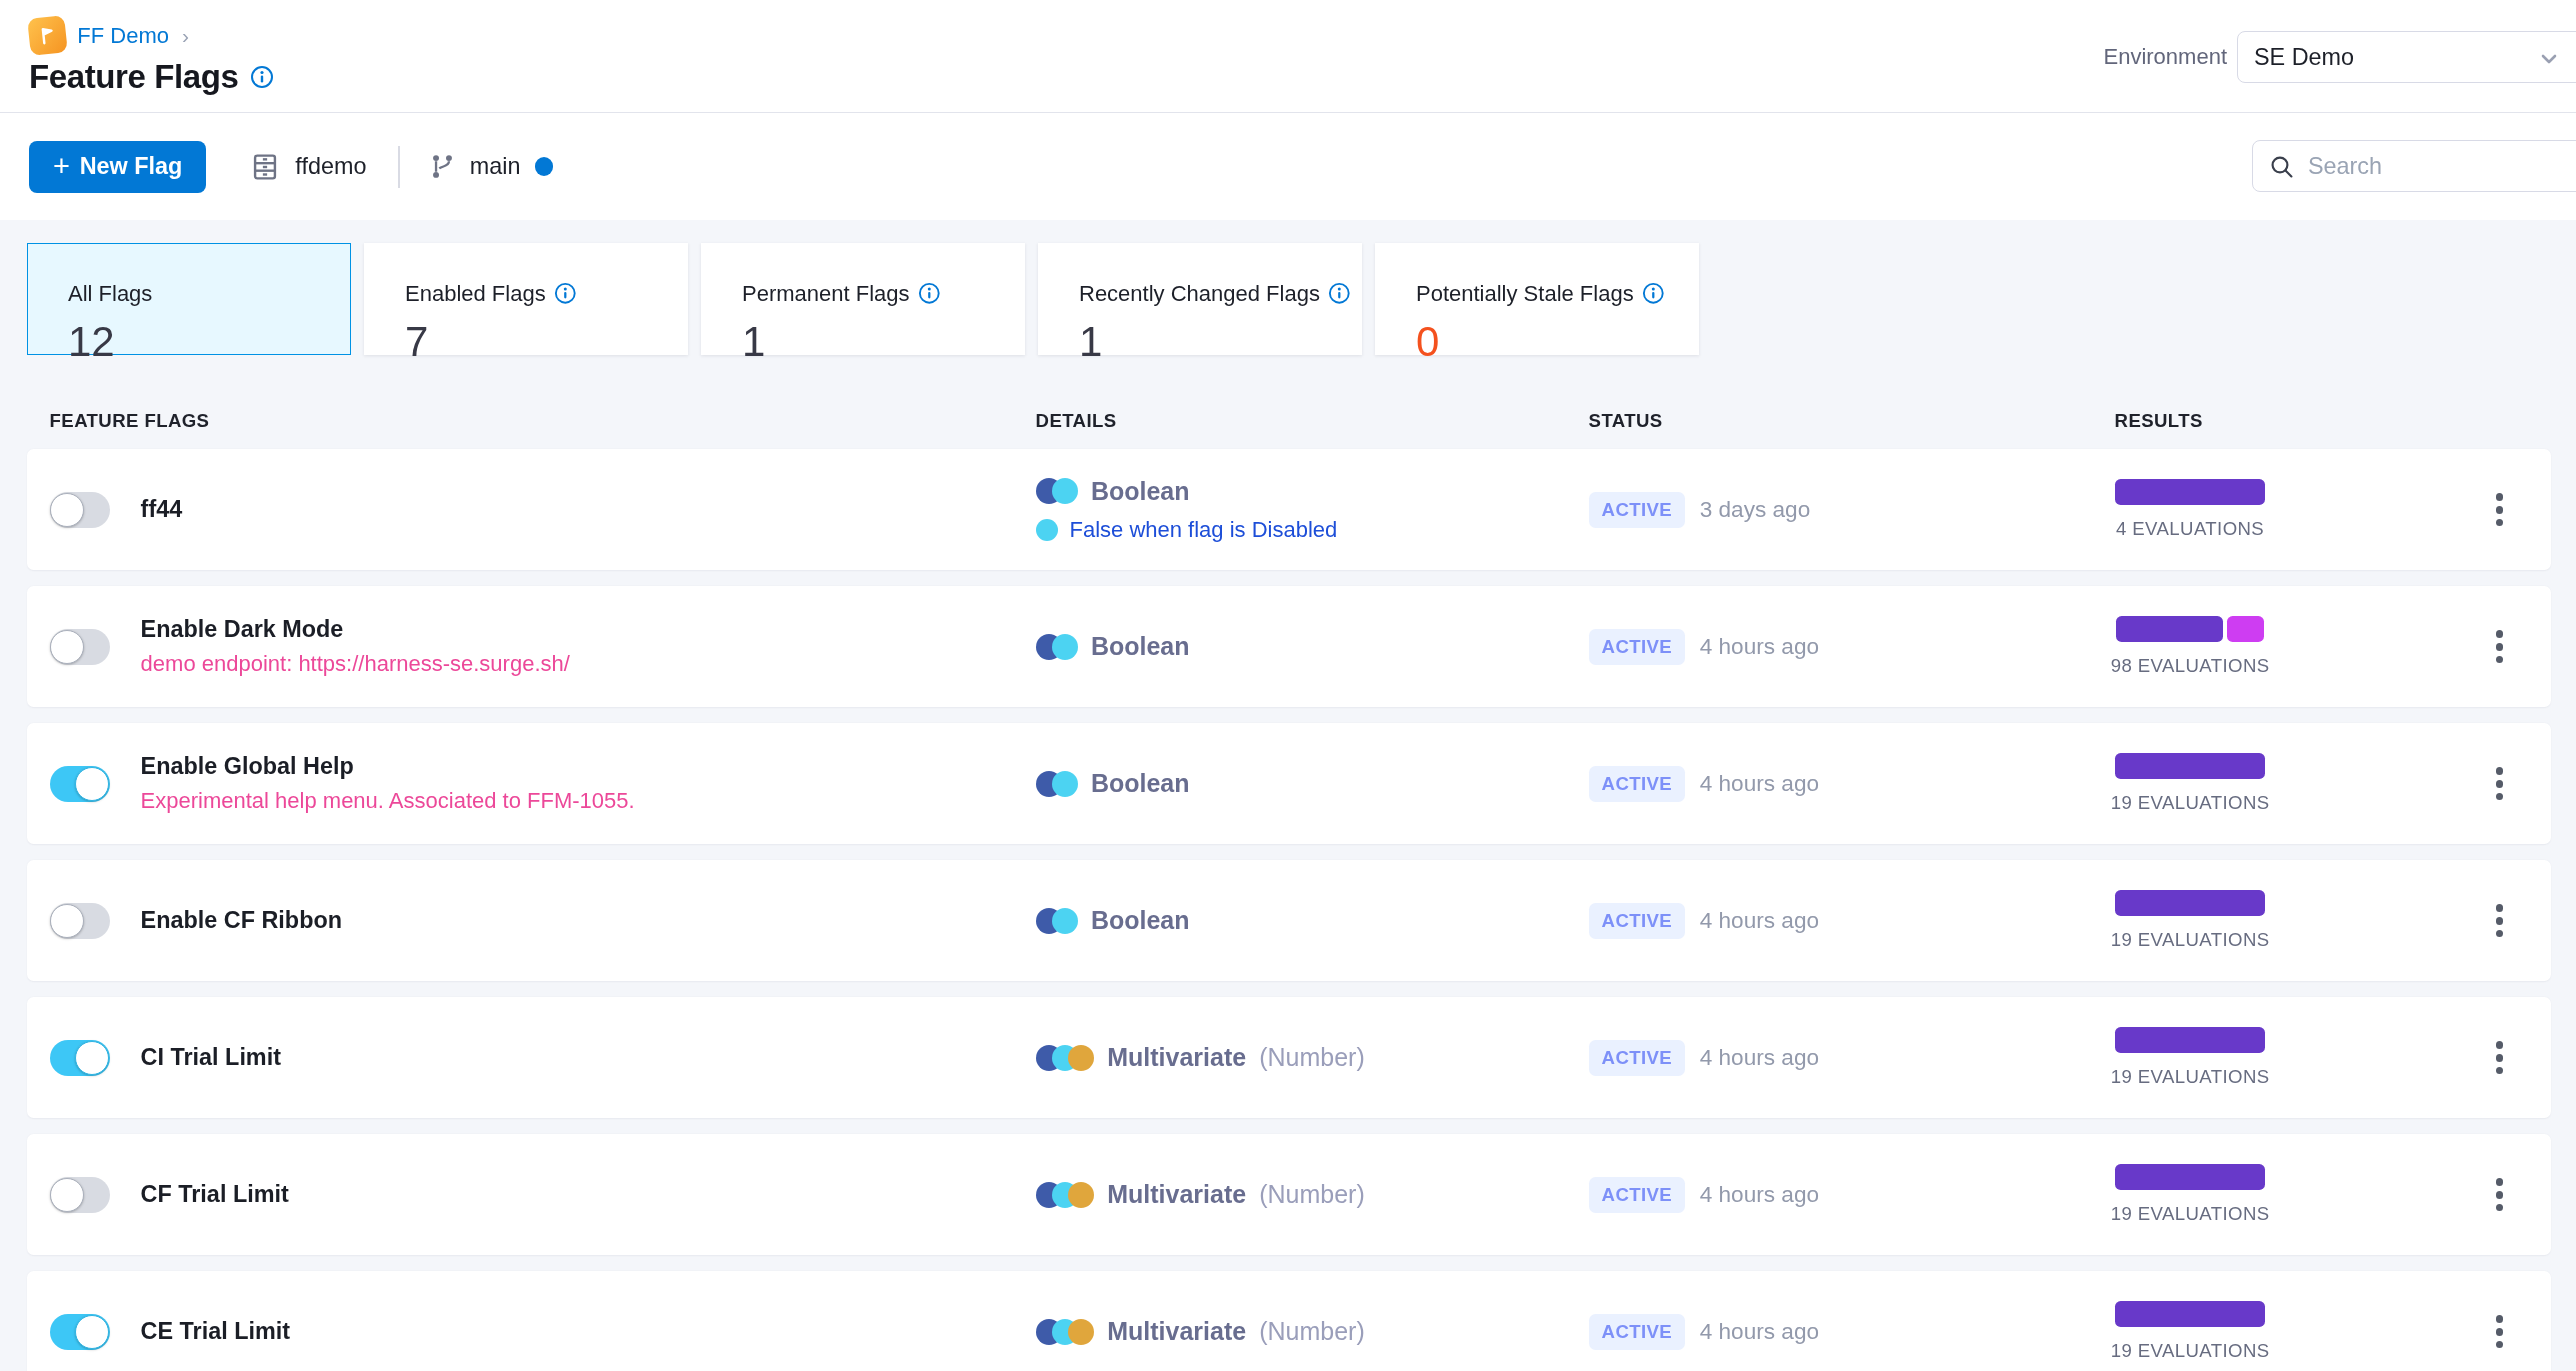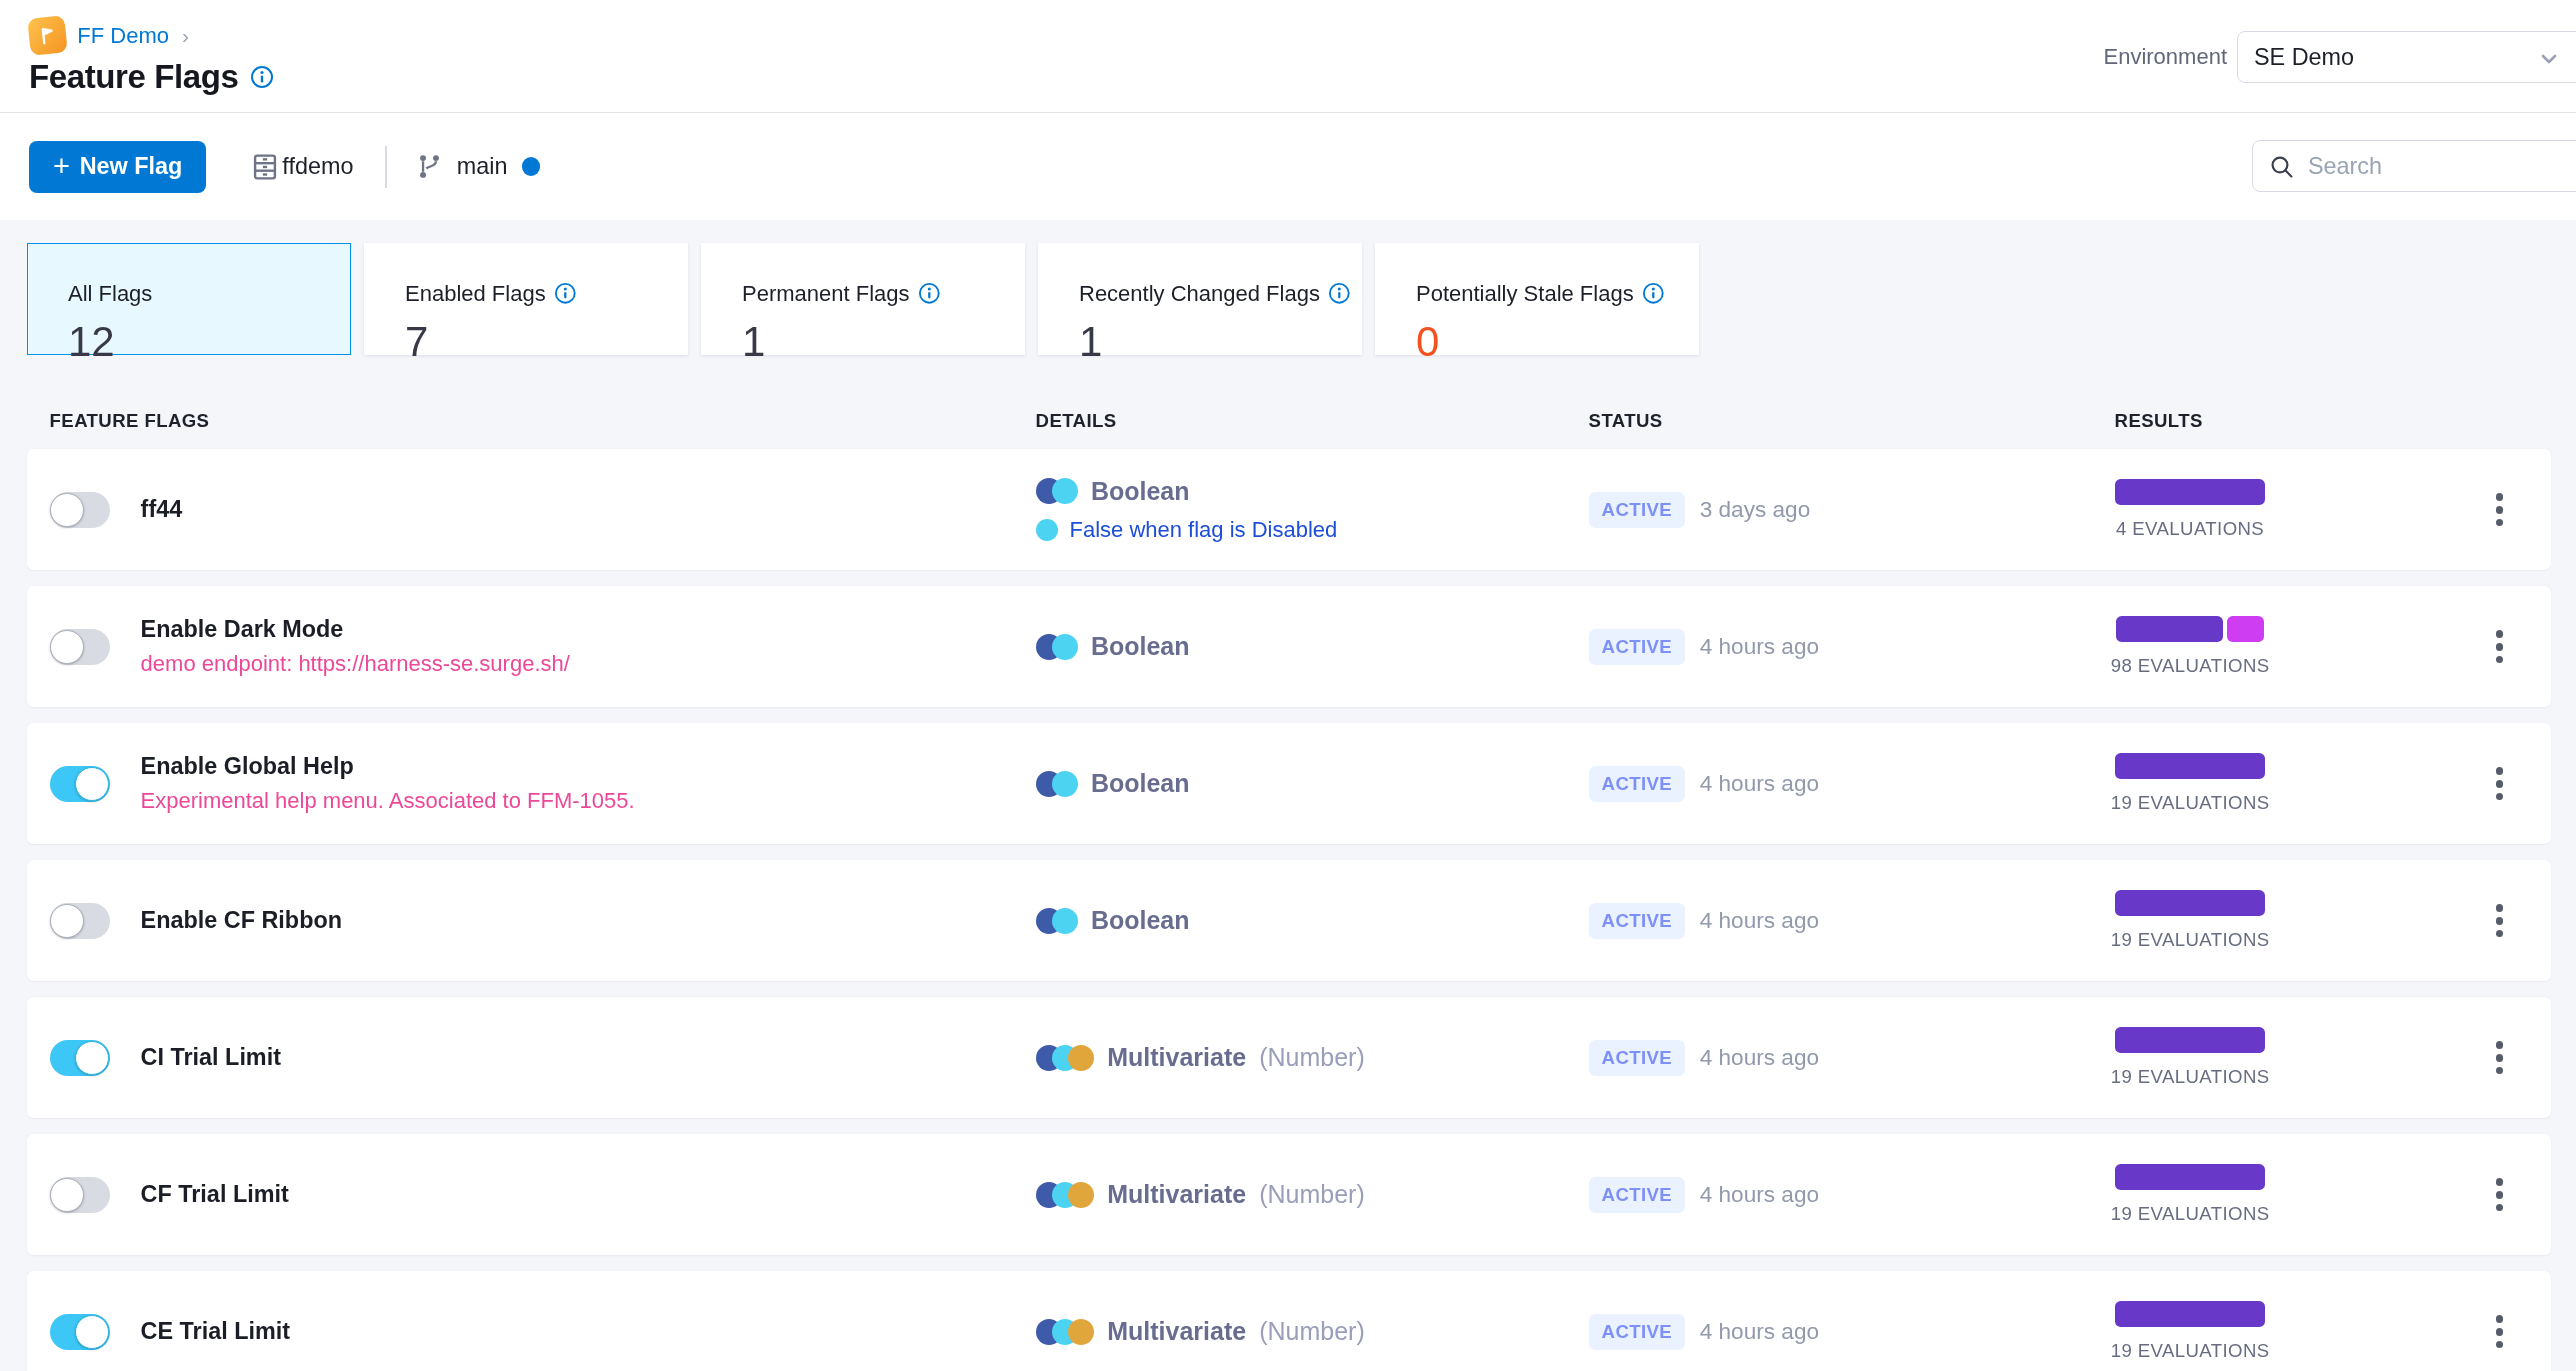--- a/index.html
+++ b/index.html
@@ -17,21 +17,21 @@
   .env-wrap { position:absolute; top:31px; right:0; display:flex; align-items:center; gap:10px; }
   .env-label { font-size:22px; color:#62667b; }
   .env-select { position:relative; width:386px; height:52px; border:1.6px solid #d8dae6; border-radius:8px; background:#fff; display:flex; align-items:center; padding:0 16px; margin-right:-47px; }
   .env-select .val { font-size:23.4px; color:#1d2029; }
   .env-select svg { position:absolute; right:61px; top:14.5px; }
 
   
   .toolbar { position:relative; height:107px; background:#fff; display:flex; align-items:center; padding-left:29px; }
   .btn-primary { display:flex; align-items:center; gap:9.7px; background:#0278d5; color:#fff; border:none; border-radius:8px; height:52px; padding:0 24px; font-size:23.4px; font-weight:700; font-family:inherit; cursor:pointer; }
   .btn-primary .plus { font-size:29px; font-weight:400; line-height:0; margin-top:-1.6px; }
-  .repo-chip { display:flex; align-items:center; margin-left:42px; }
+  .repo-chip { display:flex; align-items:center; gap:13px; margin-left:42px; }
   .repo-chip .txt { font-size:23.4px; color:#1d2029; }
   .vdiv { width:1.6px; height:42px; background:#d9dbe4; margin:0 27.4px 0 32px; }
   .branch-chip { display:flex; align-items:center; gap:11.3px; }
   .branch-chip .txt { font-size:23.4px; color:#1d2029; }
   .blue-dot { width:18.6px; height:18.6px; border-radius:50%; background:#0278d5; margin-left:14.5px; }
   .search-box { position:absolute; top:27.4px; left:2252px; width:379px; height:52px; border:1.6px solid #d8dae6; border-radius:8px; background:#fff; display:flex; align-items:center; padding:0 14.5px; gap:13px; }
   .search-box input { border:none; outline:none; font-size:23.4px; color:#1d2029; width:242px; font-family:inherit; background:transparent; }
   .search-box input::placeholder { color:#9aa4b4; }
 
   

